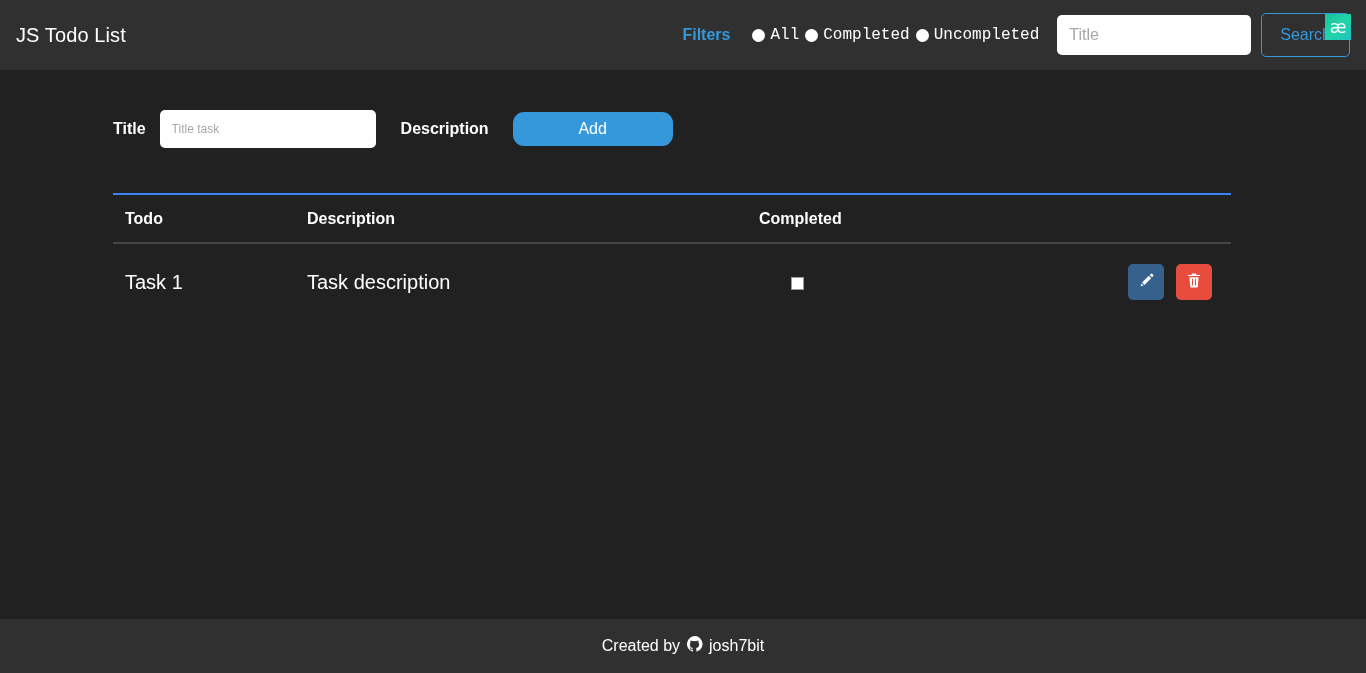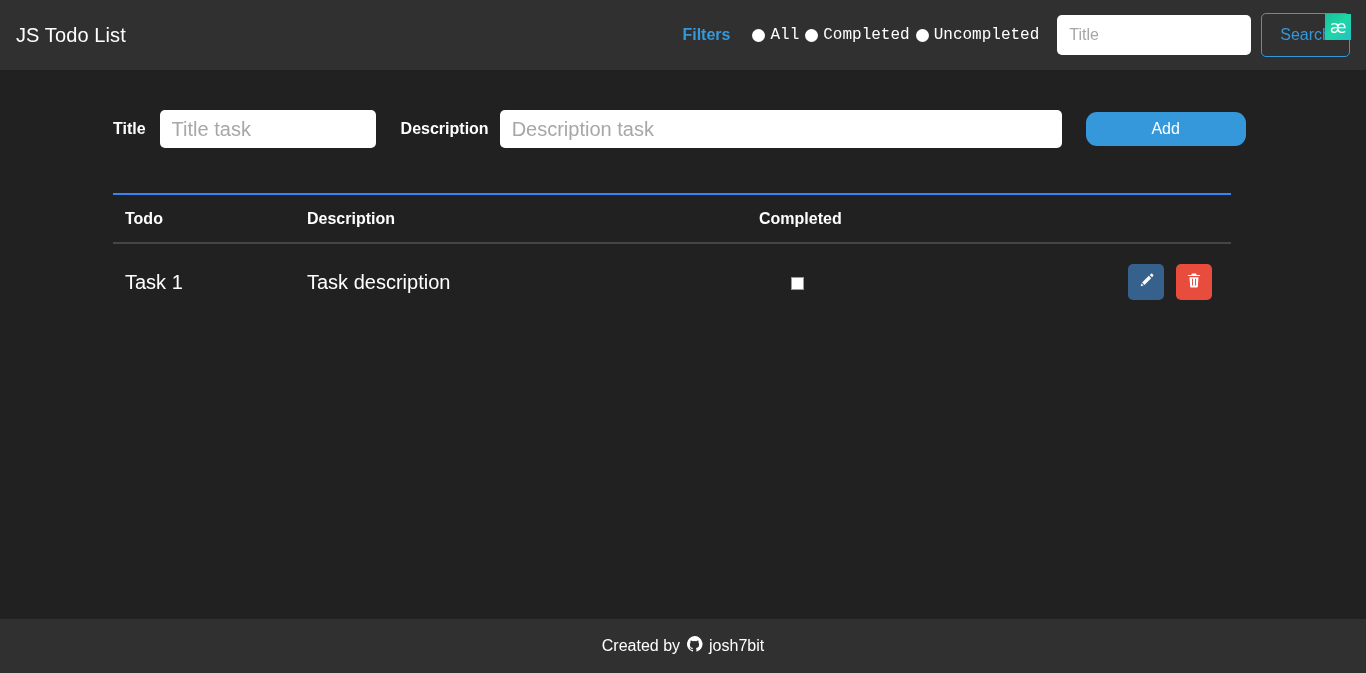--- a/index.html
+++ b/index.html
@@ -115,21 +115,21 @@
     color: #ffffff;
     font-size: 16px;
     font-weight: 700;
     white-space: nowrap;
   }
   .text-input {
     height: 38px;
     background: #ffffff;
     border: none; border-radius: 5px;
     padding: 12px 12px;
-    font-size: 20px;
+    font-size: 12px;
     color: #333;
     font-family: "Liberation Sans", sans-serif;
     outline: none;
   }
   .text-input::placeholder { color: #a7a7a7; }
   #title-input { width: 216px; margin-left: 14px; }
   #desc-input  { width: 562px; margin-left: 11px; }
   .label-desc { margin-left: 25px; }
   .add-btn {
     width: 160px; height: 34px;
@@ -245,21 +245,20 @@
   </div>
 
   <div class="main">
     <div class="container">
 
       <div class="form-row">
         <span class="field-label">Title</span>
         <input id="title-input" class="text-input" type="text" placeholder="Title task" style="">
 
         <span class="field-label label-desc">Description</span>
-        <input id="desc-input" class="text-input" type="text" placeholder="Description task" style="">
 
         <button class="add-btn">Add</button>
       </div>
 
       <table class="todo-table">
         <colgroup>
           <col class="col-todo">
             <col class="col-desc">
             <col class="col-done">
             <col class="col-act">

